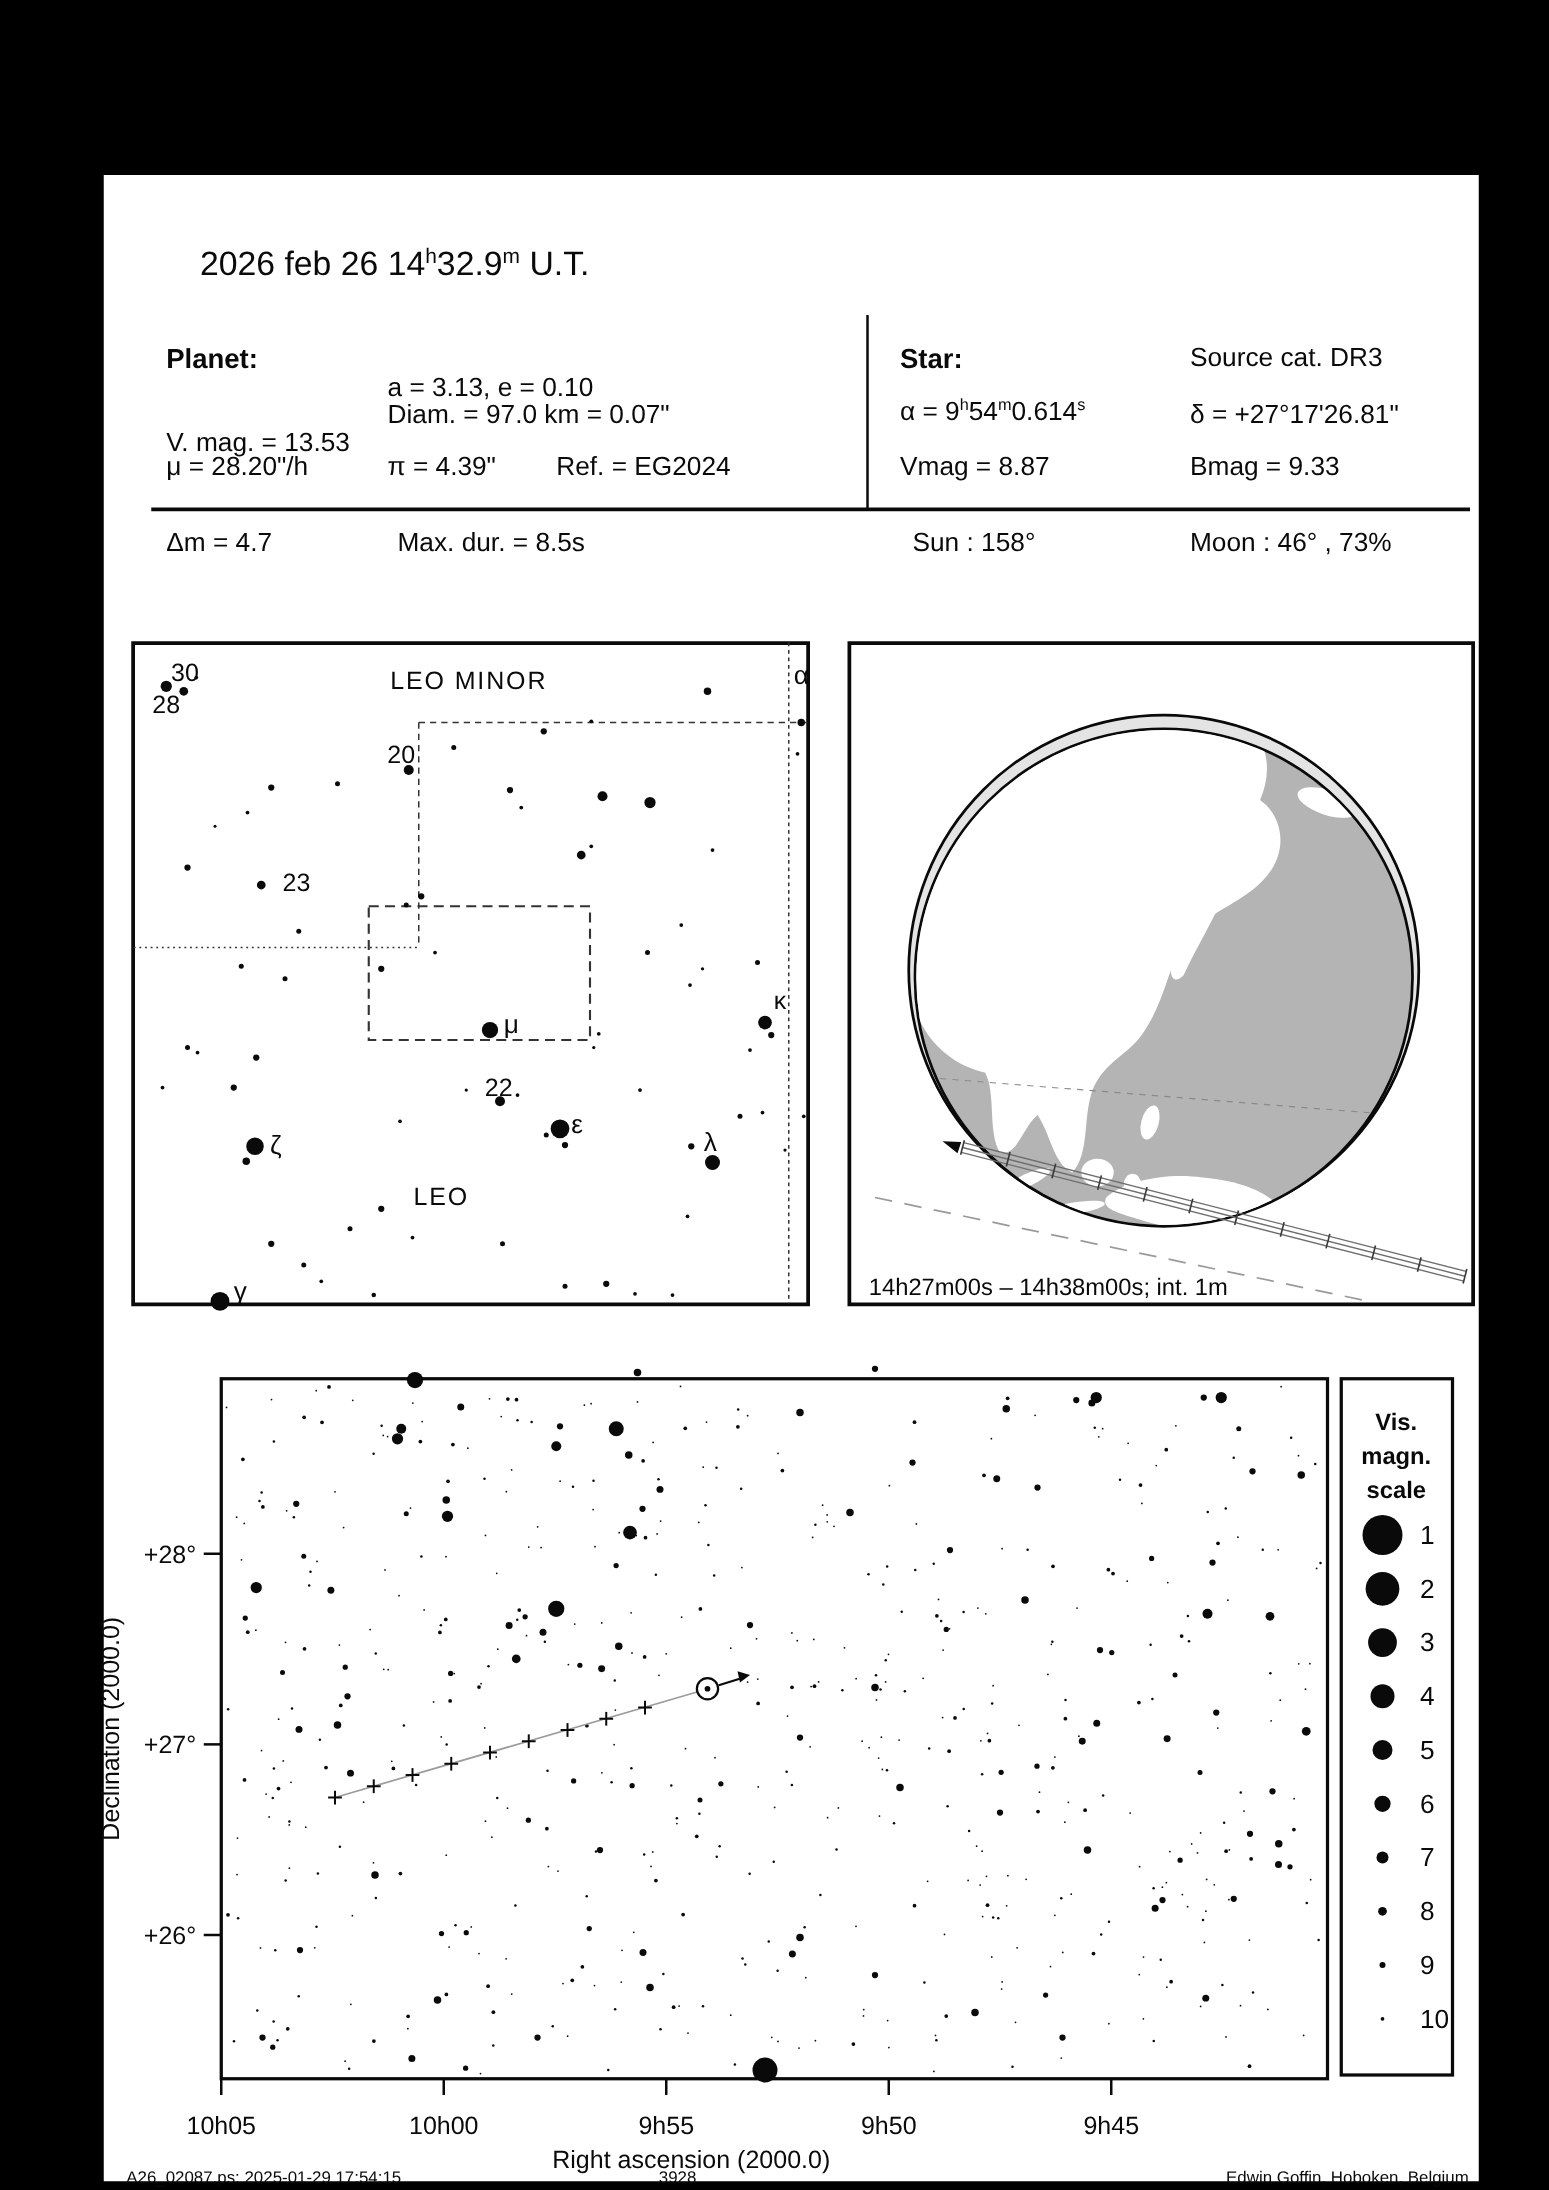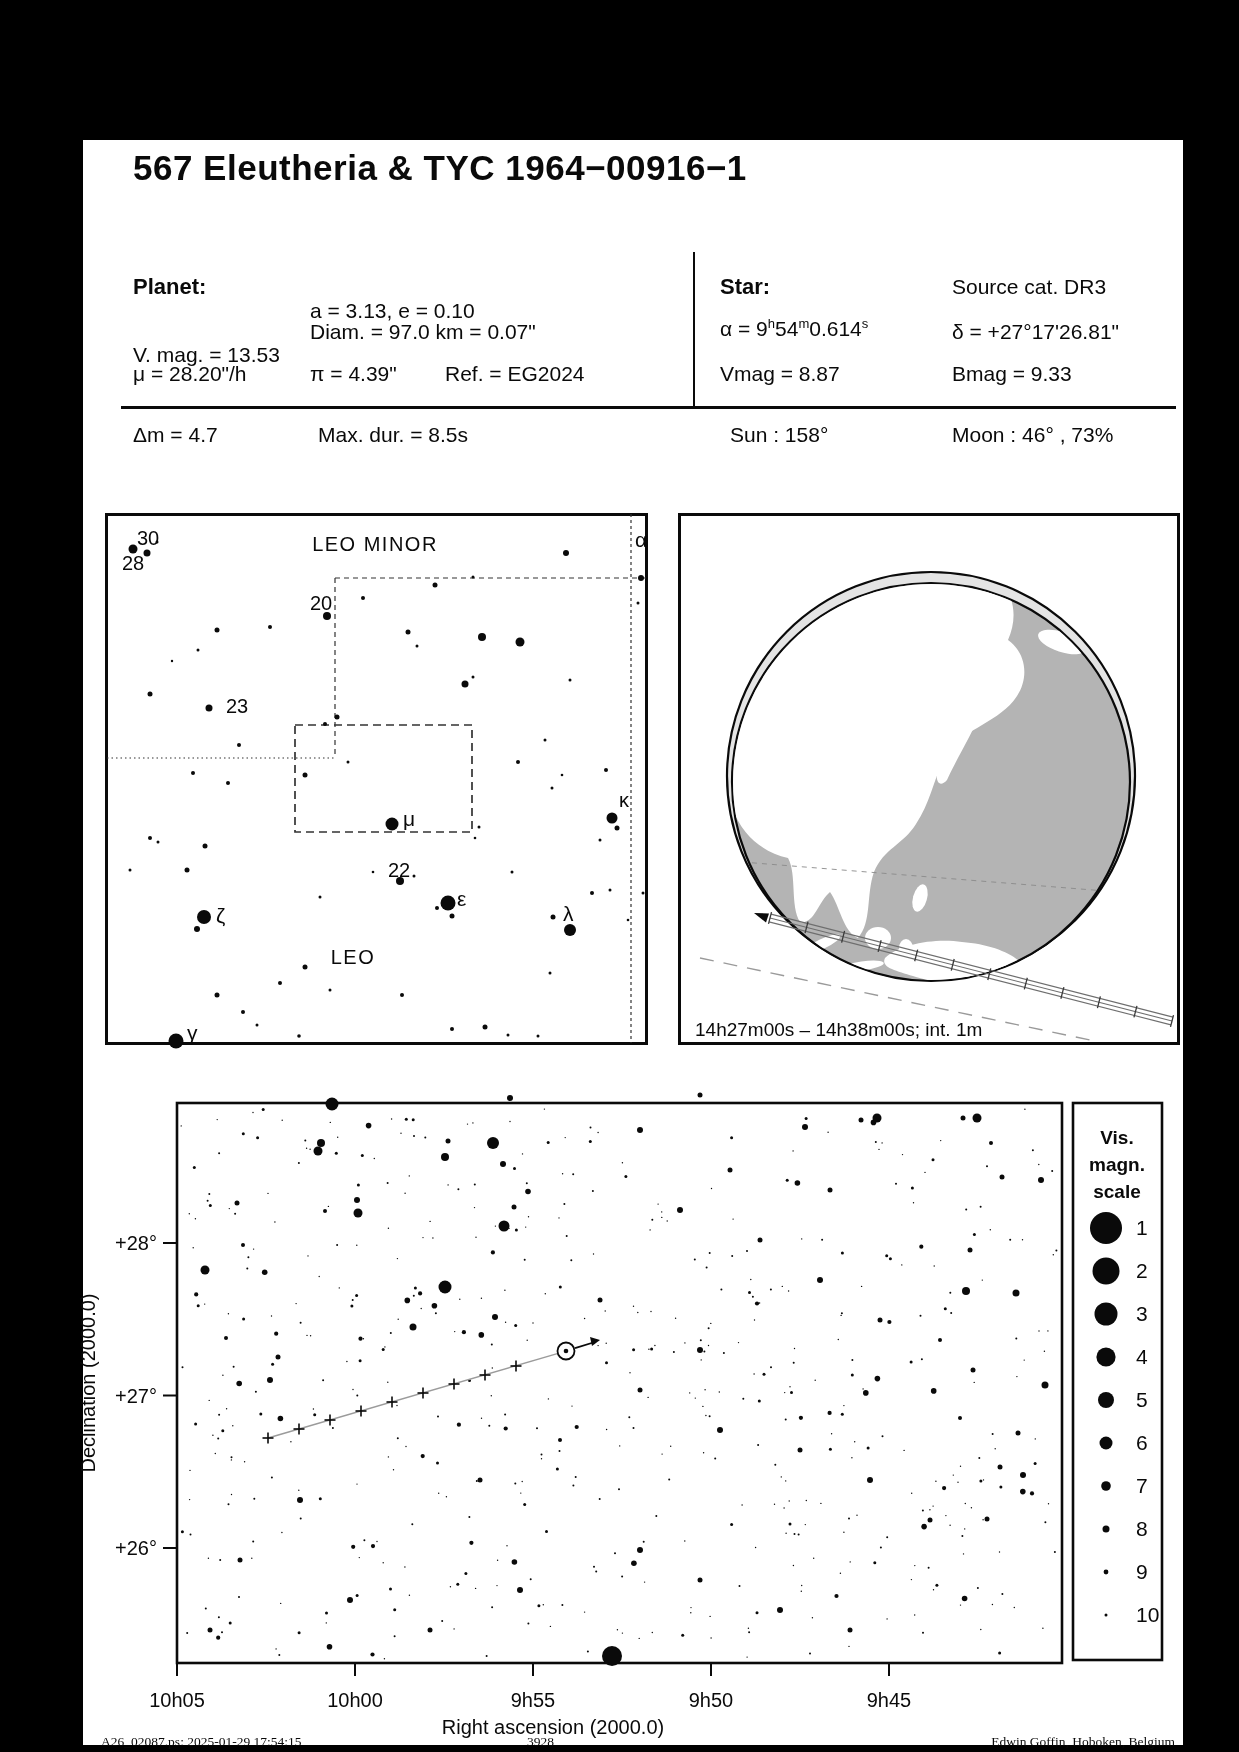--- a/index.html
+++ b/index.html
@@ -7,28 +7,30 @@
   .paper{position:absolute;left:83px;top:140px;width:1100px;height:1605px;background:#ffffff;}
   .abs{position:absolute;white-space:nowrap;}
   .title{font-size:35px;font-weight:bold;letter-spacing:0.5px;}
   .subtitle{font-size:27px;}
   .sup{font-size:62%;vertical-align:super;}
   .cell{font-size:21px;}
   .cell.b{font-weight:bold;font-size:22px;}
   .rule{position:absolute;background:#0a0a0a;}
   svg{position:absolute;overflow:visible;}
   svg text{font-family:"Liberation Sans","DejaVu Sans",sans-serif;fill:#0a0a0a;}
-  .footer{font-family:Liberation Serif, serif;font-size:13.5px;}
+  .footer{font-family:Liberation Sans, sans-serif;font-size:13.5px;}
 </style>
 </head>
 <body>
 
 <div class="paper">
 
-  <div class="abs title" style="left:50px;top:8px;">567 Eleutheria  &amp;  TYC 1964−00916−1</div>
+  <div class="abs subtitle" style="left:77px;top:55px;">
+    <span>2026 feb 26  14</span><span class="sup">h</span><span>32.9</span><span class="sup">m</span><span> U.T.</span>
+  </div>
 
   <div class="abs cell b" style="left:50px;top:134px;">Planet:</div>
   <div class="abs cell" style="left:227px;top:135px;margin-top:24px;">a = 3.13, e = 0.10</div>
   <div class="abs cell b" style="left:637px;top:134px;text-align:right;">Star:</div>
   <div class="abs cell" style="left:869px;top:135px;">Source cat.  DR3</div>
 
   <div class="abs cell" style="left:50px;top:180px;margin-top:23px;">V. mag. = 13.53</div>
   <div class="abs cell" style="left:227px;top:180px;">Diam. = 97.0 km = 0.07"</div>
   <div class="abs cell" style="left:637px;top:176px;">
     <span>α =  9</span><span class="sup">h</span><span>54</span><span class="sup">m</span><span>0.614</span><span class="sup">s</span>

